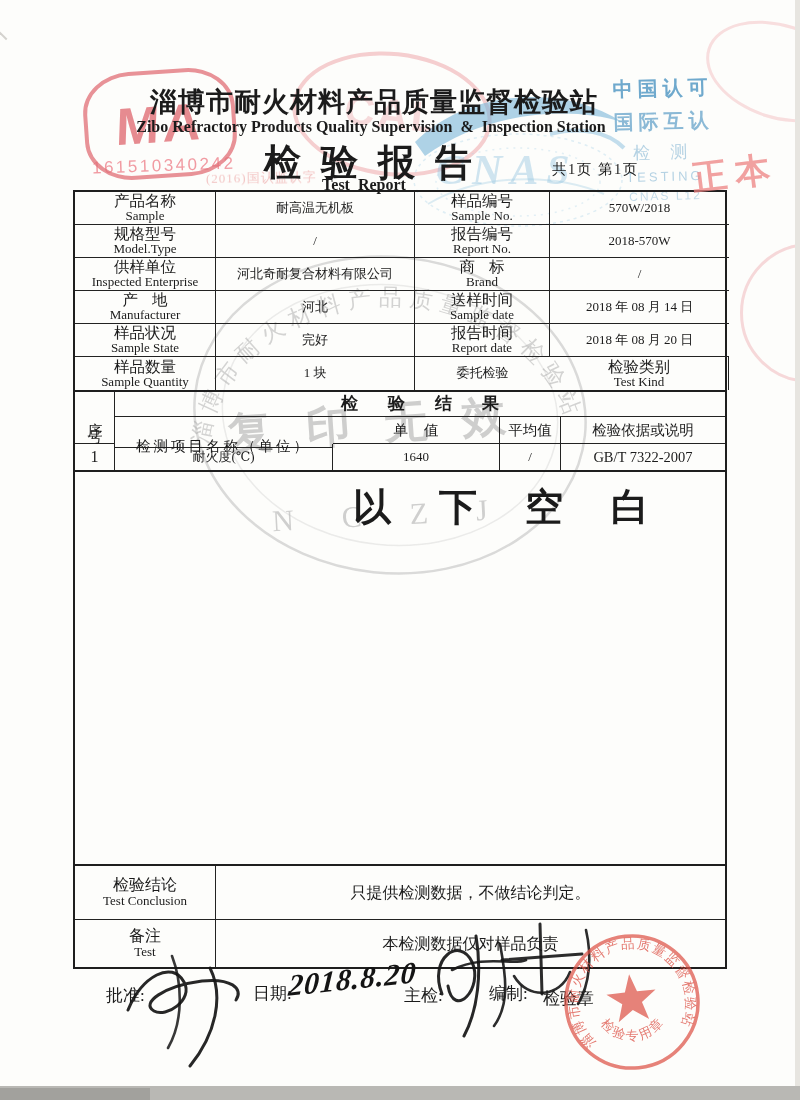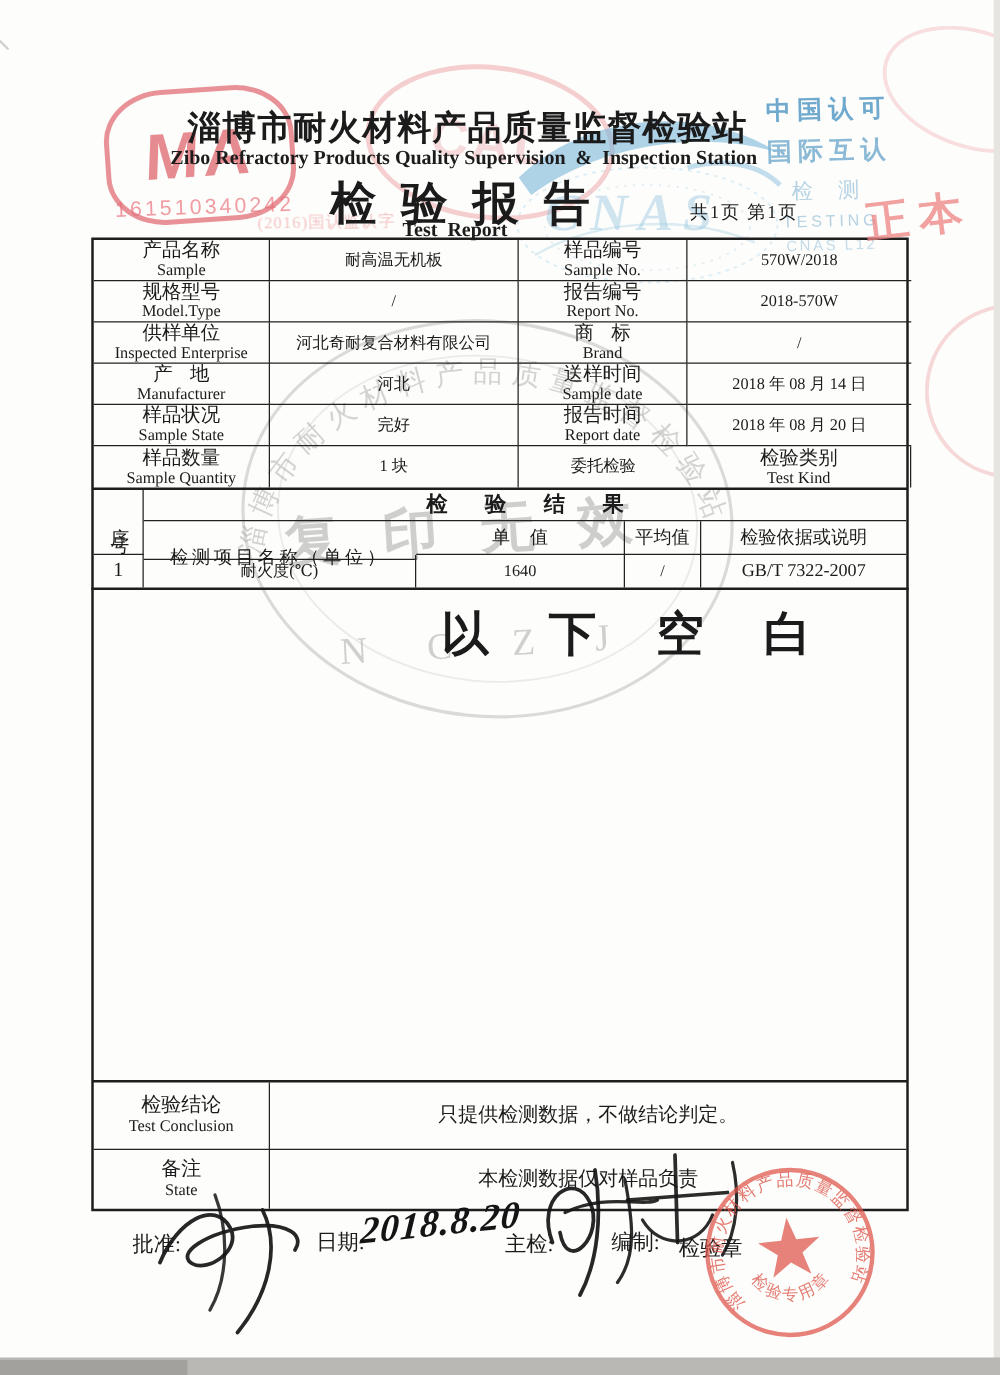--- a/index.html
+++ b/index.html
@@ -244,21 +244,21 @@
 <div class="abs sec concl">
   <div class="cell br bb">
       <span class="cn">检验结论</span>
       <span class="en">Test Conclusion</span>
     </div>
   <div class="cell bb">
       <span class="val">只提供检测数据，不做结论判定。</span>
     </div>
   <div class="cell br">
       <span class="cn">备注</span>
-      <span class="en">State</span>
+      <span class="en">Test</span>
     </div>
   <div class="cell">
       <span class="val">本检测数据仅对样品负责</span>
     </div>
 </div>
 
 <div class="abs sig-label lbl-approve">批准:</div>
 <div class="abs sig-label lbl-date">日期:</div>
 <div class="abs sig-label lbl-chief">主检:</div>
 <div class="abs sig-label lbl-prepare">编制:</div>

